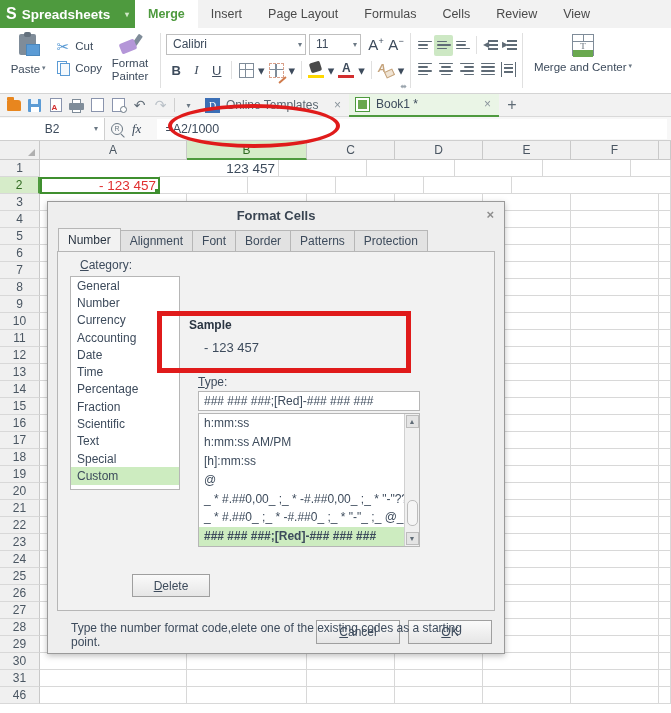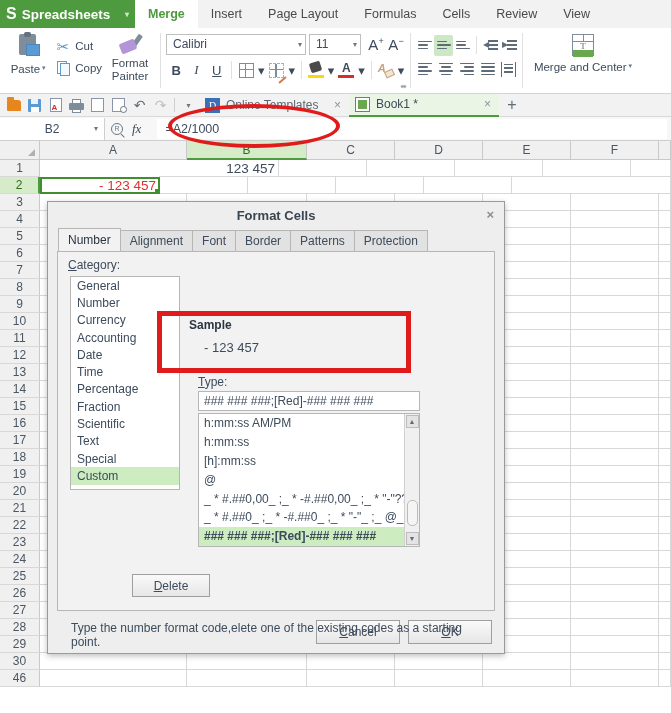--- a/index.html
+++ b/index.html
@@ -326,21 +326,21 @@
   }
   .dtb.active { background: #f2f2f2; height: 23px; color: #2a3542; }
 
   .dlg-body {
     margin: 0 9px; flex: 1; background: #f2f2f2; border: 1px solid #b6b6b6;
     position: relative;
   }
   .lbl { font-size: 12px; color: #3d4b5c; }
   .u { text-decoration: underline; }
 
-  .cat-label { position: absolute; left: 10px; top: 6px; }
+  .cat-label { position: absolute; left: 22px; top: 6px; }
   .cat-list {
     position: absolute; left: 12px; top: 24px; width: 110px; height: 214px;
     background: #ffffff; border: 1px solid #b6b6b6; overflow: hidden;
   }
   .cat-item { height: 17.3px; padding-left: 6px; font-size: 12px; display: flex; align-items: center; cursor: default; }
   .cat-item.sel { background: #cdecc0; }
 
   .sample-label { position: absolute; left: 131px; top: 66px; font-weight: bold; font-size: 12px; color: #2a3542; }
   .sample-val { position: absolute; left: 146px; top: 88px; font-size: 13px; color: #3d4b5c; }
 
@@ -976,20 +976,30 @@
         <div class="gcell" style="width: 147px;"></div>
         <div class="gcell" style="width: 120px;"></div>
         <div class="gcell" style="width: 88px;"></div>
         <div class="gcell" style="width: 88px;"></div>
         <div class="gcell" style="width: 88px;"></div>
         <div class="gcell" style="width: 88px;"></div>
         <div class="gcell" style="flex: 1 1 0%;"></div>
       </div>
       <div class="grow">
         <div class="rhdr">30</div>
+        <div class="gcell" style="width: 147px;"></div>
+        <div class="gcell" style="width: 120px;"></div>
+        <div class="gcell" style="width: 88px;"></div>
+        <div class="gcell" style="width: 88px;"></div>
+        <div class="gcell" style="width: 88px;"></div>
+        <div class="gcell" style="width: 88px;"></div>
+        <div class="gcell" style="flex: 1 1 0%;"></div>
+      </div>
+      <div class="grow">
+        <div class="rhdr">31</div>
         <div class="gcell" style="width: 147px;"></div>
         <div class="gcell" style="width: 120px;"></div>
         <div class="gcell" style="width: 88px;"></div>
         <div class="gcell" style="width: 88px;"></div>
         <div class="gcell" style="width: 88px;"></div>
         <div class="gcell" style="width: 88px;"></div>
         <div class="gcell" style="flex: 1 1 0%;"></div>
       </div>
       <div class="grow">
         <div class="rhdr">46</div>
@@ -1039,22 +1049,22 @@
     <div class="sample-label">Sample</div>
     <div class="sample-val">- 123 457</div>
 
     <div class="type-label lbl"><span class="u">T</span><span id="type-rest">ype:</span></div>
     <div class="type-input">
       <span>### ### ###;[Red]-### ### ###</span>
     </div>
 
     <div class="type-list">
       <div class="tl-items" id="type-list">
+          <div class="tl-item">h:mm:ss</div>
           <div class="tl-item">h:mm:ss AM/PM</div>
-          <div class="tl-item">h:mm:ss</div>
           <div class="tl-item">[h]:mm:ss</div>
           <div class="tl-item">@</div>
           <div class="tl-item">_ * #.##0,00_ ;_ * -#.##0,00_ ;_ * "-"??_ ...</div>
           <div class="tl-item">_ * #.##0_ ;_ * -#.##0_ ;_ * "-"_ ;_ @_</div>
           <div class="tl-item sel">### ### ###;[Red]-### ### ###</div>
         </div>
       <div class="tl-scroll">
         <div class="sc-arrow">▲</div>
         <div class="sc-track">
             <div class="sc-thumb"></div>

